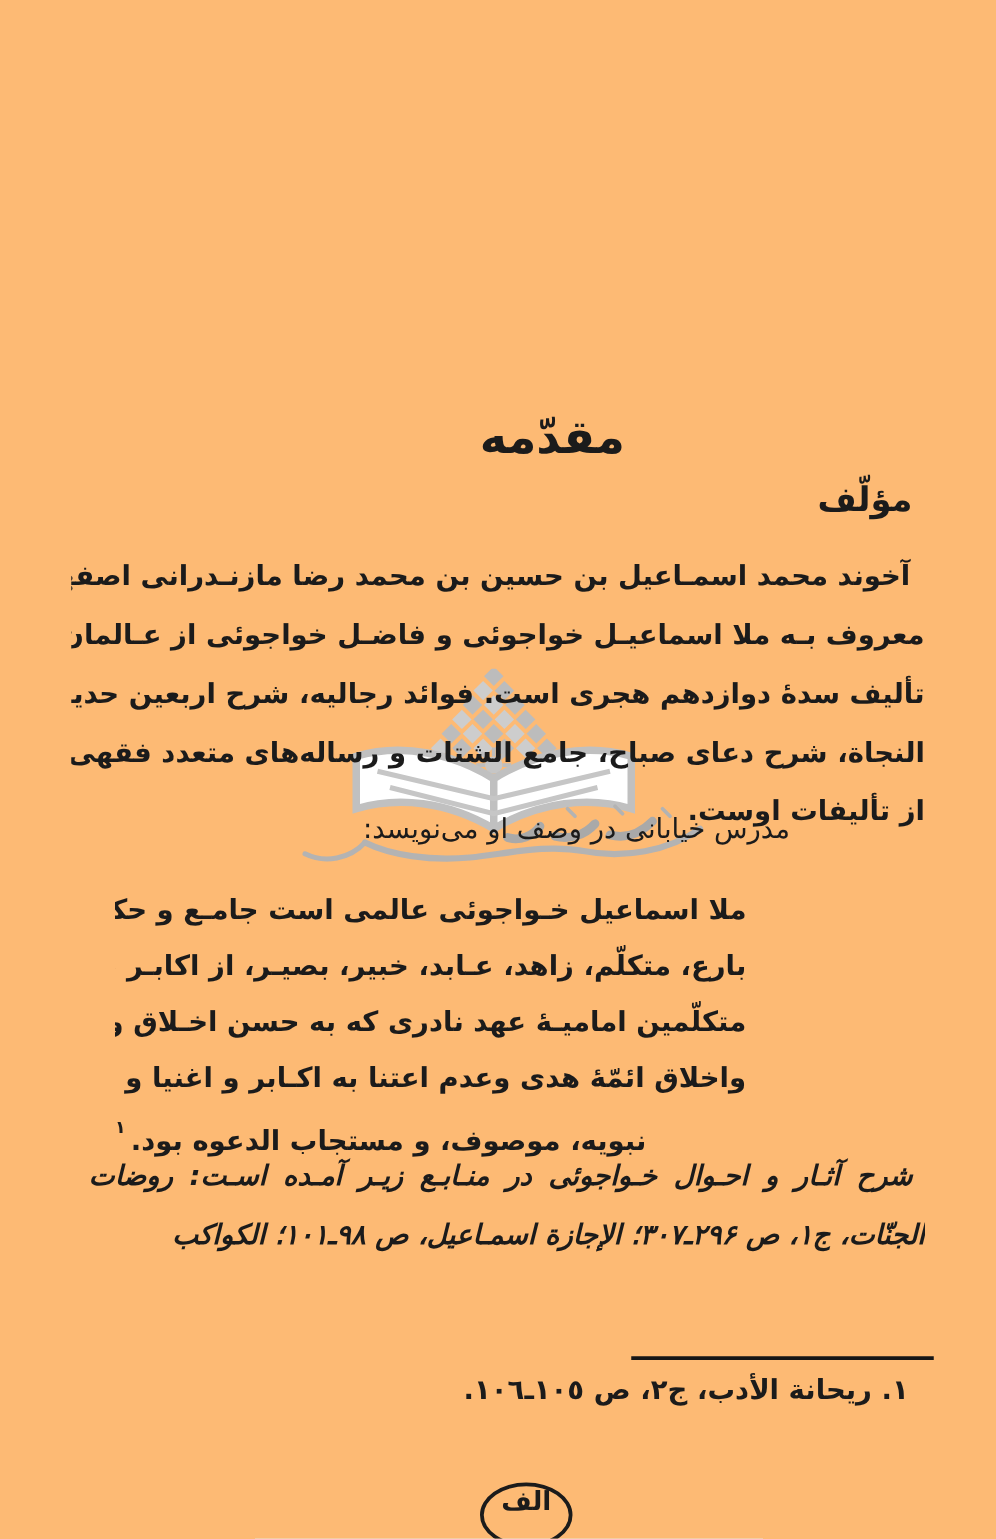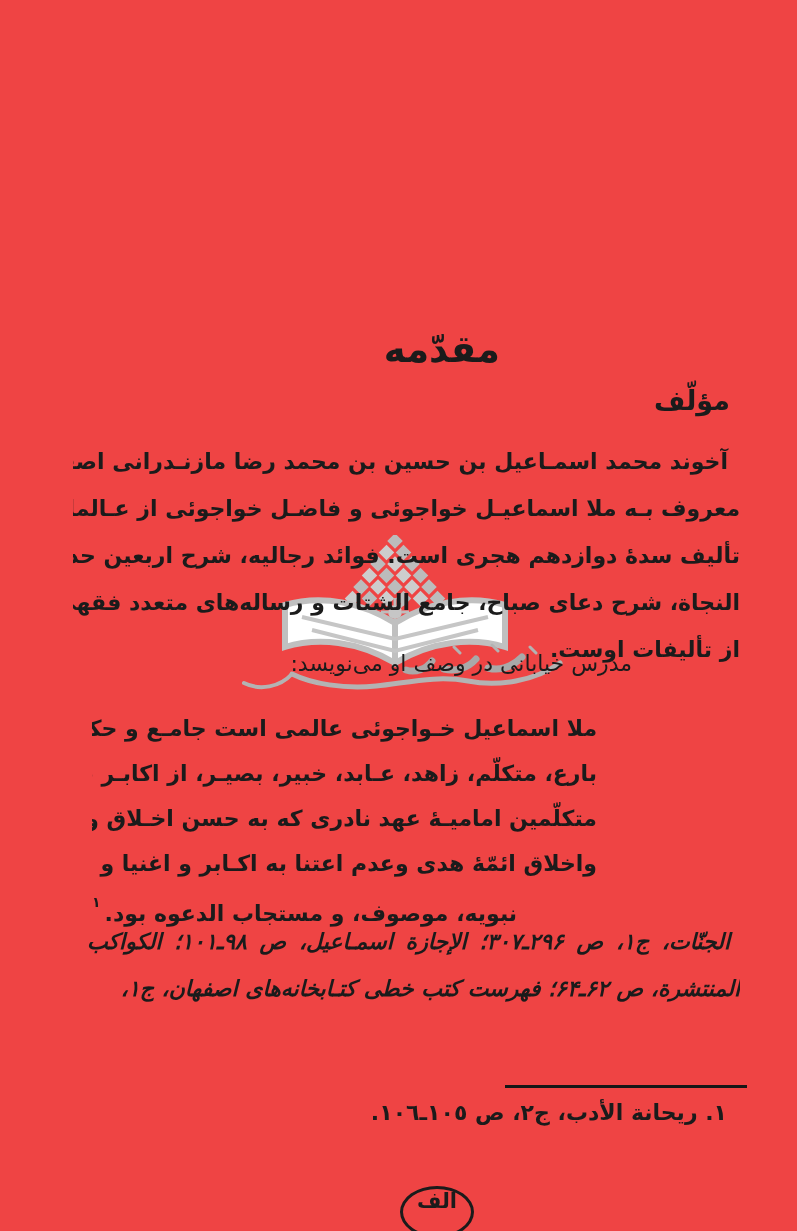--- a/index.html
+++ b/index.html
@@ -1,20 +1,20 @@
 <!DOCTYPE html>
 <html lang="fa" dir="rtl"><head>
 <meta charset="utf-8">
 <style>
   * { margin:0; padding:0; box-sizing:border-box; }
   html,body { background:#e8e8e8; }
   body { width:797px; height:1231px; position:relative; font-family:"DejaVu Sans", sans-serif; }
   .page {
-    position:absolute; inset:0; background:#ef4444; overflow:hidden;
-    color:#1b1b1b; direction:rtl;padding-left:16px;
+    position:absolute; inset:0; background:#fdba74; overflow:hidden;
+    color:#1b1b1b; direction:rtl;
   }
   
   .doc-title {
     position:absolute; top:328px; right:297px;
     font-size:37px; font-weight:700; letter-spacing:0;
   }
   .author-heading {
     position:absolute; top:385px; right:67px;
     font-size:27px; font-weight:700;
   }
@@ -134,22 +134,22 @@
         <div class="line">ملا اسماعیل خـواجوئی عالمی است جامـع و حکیمی است</div>
         <div class="line">بارع، متکلّم، زاهد، عـابد، خبیر، بصیـر، از اکابـر فقها و</div>
         <div class="line">متکلّمین امامیـهٔ عهد نادری که به حسن اخـلاق و عزّت نفس</div>
         <div class="line">واخلاق ائمّهٔ هدی وعدم اعتنا به اکـابر و اغنیا و عمل به سنن</div>
       </div>
     <div class="quote-last">
       <span>نبویه، موصوف، و مستجاب الدعوه بود.</span><sup>۱</sup>
     </div>
 
     <div class="para para-main" id="sources-paragraph">
+        <div class="line">شرح آثـار و احـوال خـواجوئی در منـابـع زیـر آمـده اسـت: روضات</div>
         <div class="line">الجنّات، ج۱، ص ۲۹۶ـ۳۰۷؛ الإجازة اسمـاعیل، ص ۹۸ـ۱۰۱؛ الکواکب</div>
-        <div class="line">المنتشرة، ص ۶۲ـ۶۴؛ فهرست کتب خطی کتـابخانه‌های اصفهان، ج۱،</div>
       </div>
 
     <div class="footnote-rule"></div>
     <div class="footnote">١. ریحانة الأدب، ج٢، ص ١٠٥ـ١٠٦.</div>
 
     <div class="page-marker">
       <span>الف</span>
     </div>
 
   </div>

